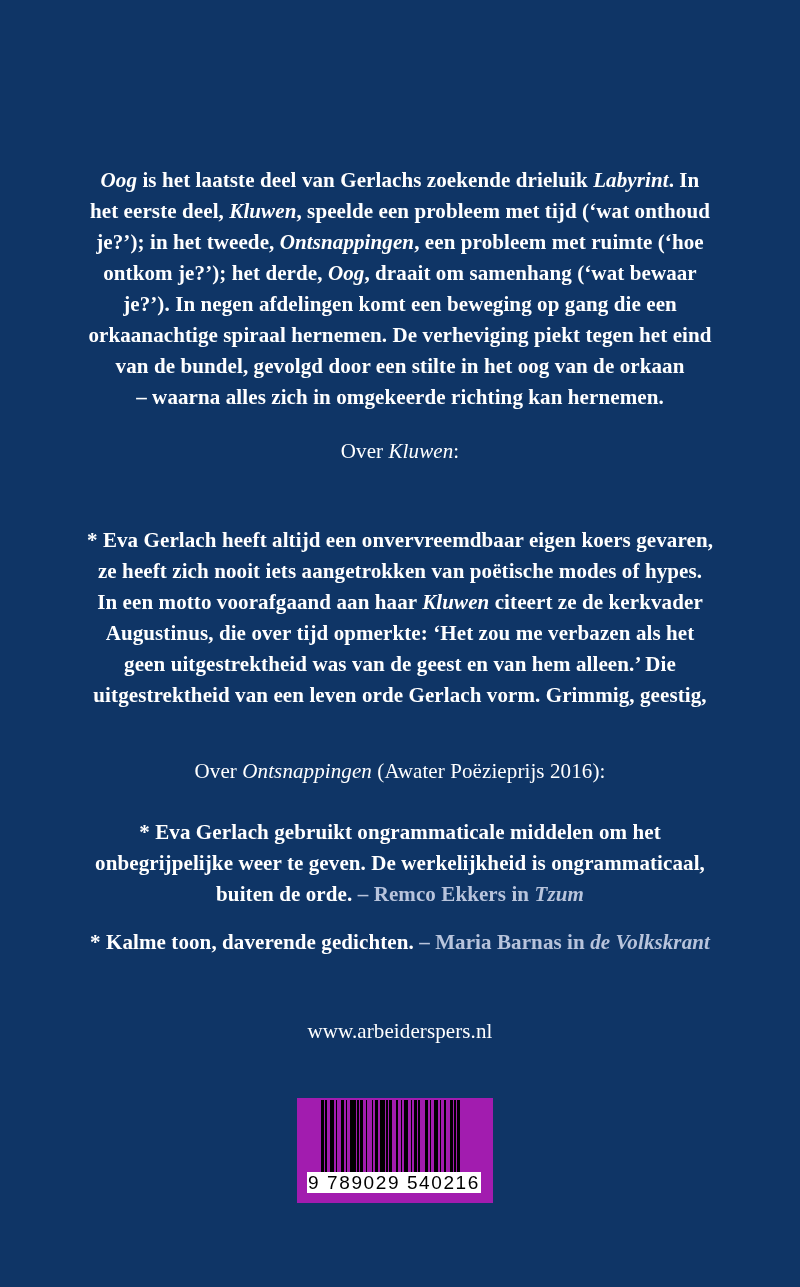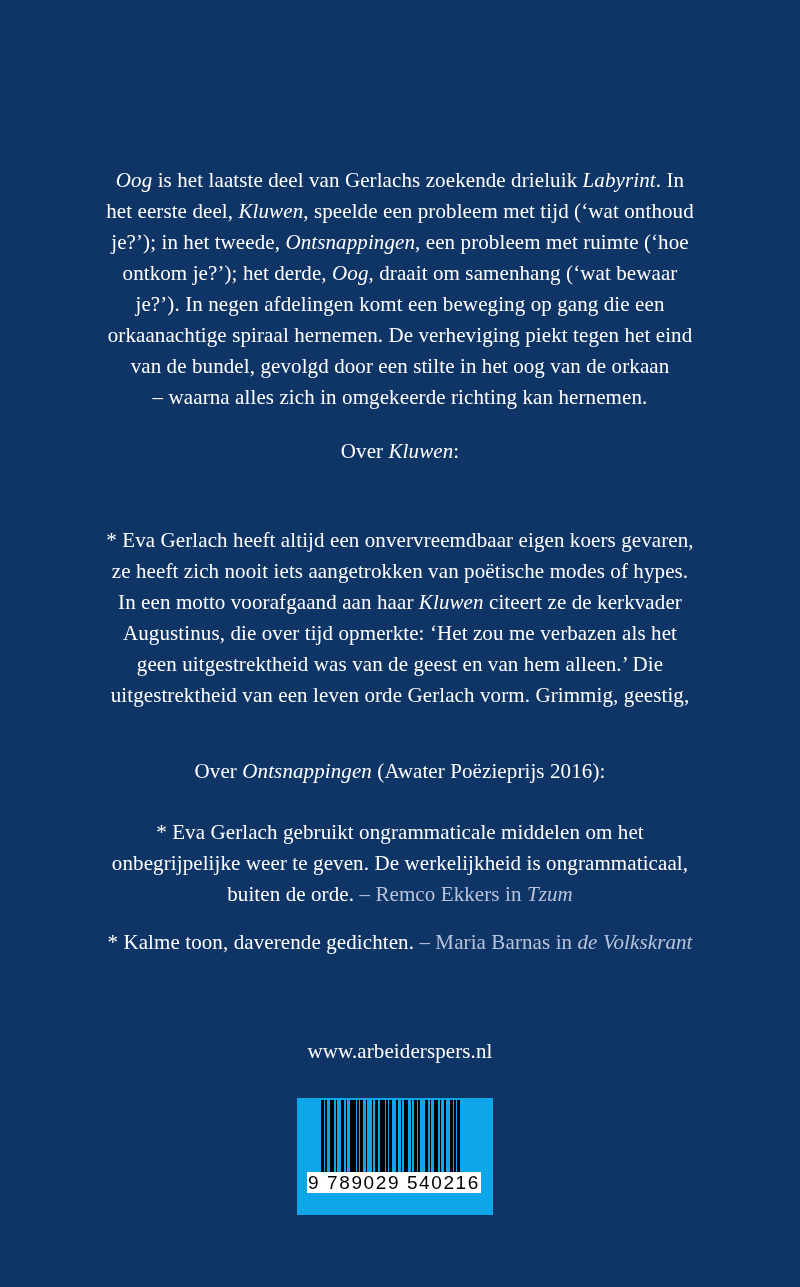--- a/index.html
+++ b/index.html
@@ -9,26 +9,26 @@
     font-family:"Liberation Serif", "DejaVu Serif", serif;
     color:#ffffff;
     position:relative;
   }
   .page { position:absolute; left:0; top:0; width:800px; height:1287px; }
   .block {
     position:absolute; left:40px; width:720px;
     text-align:center; font-size:21px; line-height:31px;
     letter-spacing:0.1px;
   }
-  .line { display:block; white-space:nowrap; }
+  .line { display:block; white-space:nowrap;font-weight:bold; }
   .attr { color:#b8c4dc; }
   em { font-style:italic; }
   .barcode {
-    position:absolute; left:297px; top:1098px; width:196px; height:117px;
-    background:#0ea5e9;
+    position:absolute; left:297px; top:1098px; width:196px; height:105px;
+    background:#a21caf;
   }
   .bars { position:absolute; left:24px; top:2px; height:92px; width:170px; }
   .bars span { position:absolute; top:0; background:#000; }
   .bar-digits {
     position:absolute; left:10px; top:74px; width:180px; height:22px;
     font-family:"Liberation Sans", "DejaVu Sans", sans-serif;
     font-size:19px; line-height:22px; color:#000; letter-spacing:1.6px;
     background:transparent;
   }
   .bar-digits span { background:#fff; padding:0 1px; }
@@ -69,21 +69,21 @@
   <div class="block" style="top:817px;">
       <span class="line">* Eva Gerlach gebruikt ongrammaticale middelen om het</span>
       <span class="line">onbegrijpelijke weer te geven. De werkelijkheid is ongrammaticaal,</span>
       <span class="line">buiten de orde. <span class="attr">– Remco Ekkers in <em>Tzum</em></span></span>
     </div>
 
   <div class="block" style="top:927px;">
       <span class="line">* Kalme toon, daverende gedichten. <span class="attr">– Maria Barnas in <em>de Volkskrant</em></span></span>
     </div>
 
-  <div class="block" style="top:1016px;margin-top:20px;">
+  <div class="block" style="top:1016px;">
     <span>www.arbeiderspers.nl</span>
   </div>
 
   <div class="barcode">
     <div class="bars" id="bars">
         <span style="left: 0px; width: 2.9px; height: 92px;"></span>
         <span style="left: 4.35px; width: 1.45px; height: 92px;"></span>
         <span style="left: 8.7px; width: 4.35px; height: 92px;"></span>
         <span style="left: 14.5px; width: 1.45px; height: 92px;"></span>
         <span style="left: 20.3px; width: 2.9px; height: 92px;"></span>

